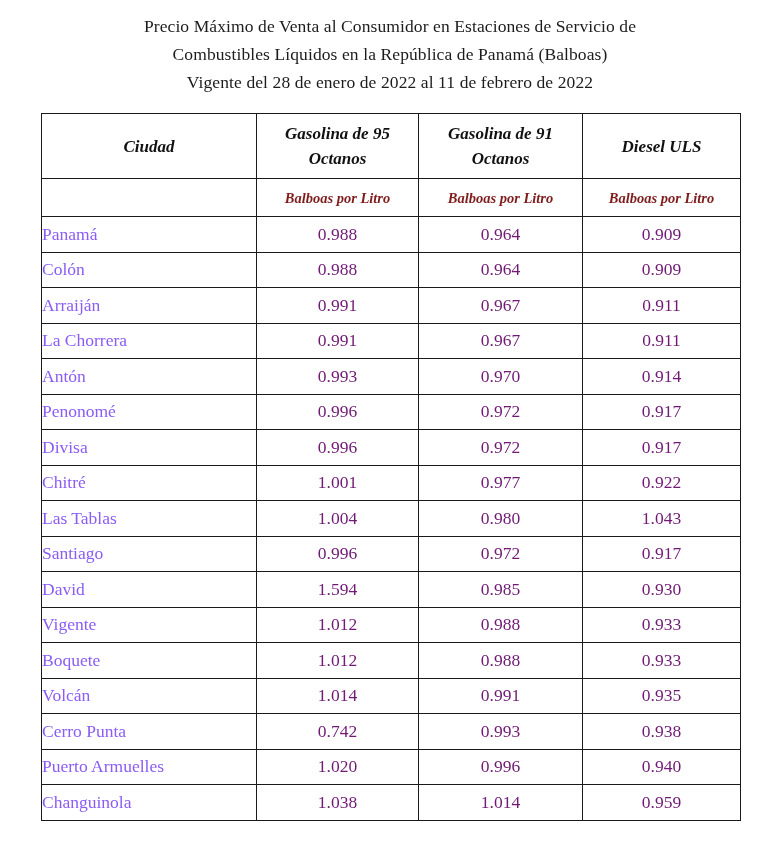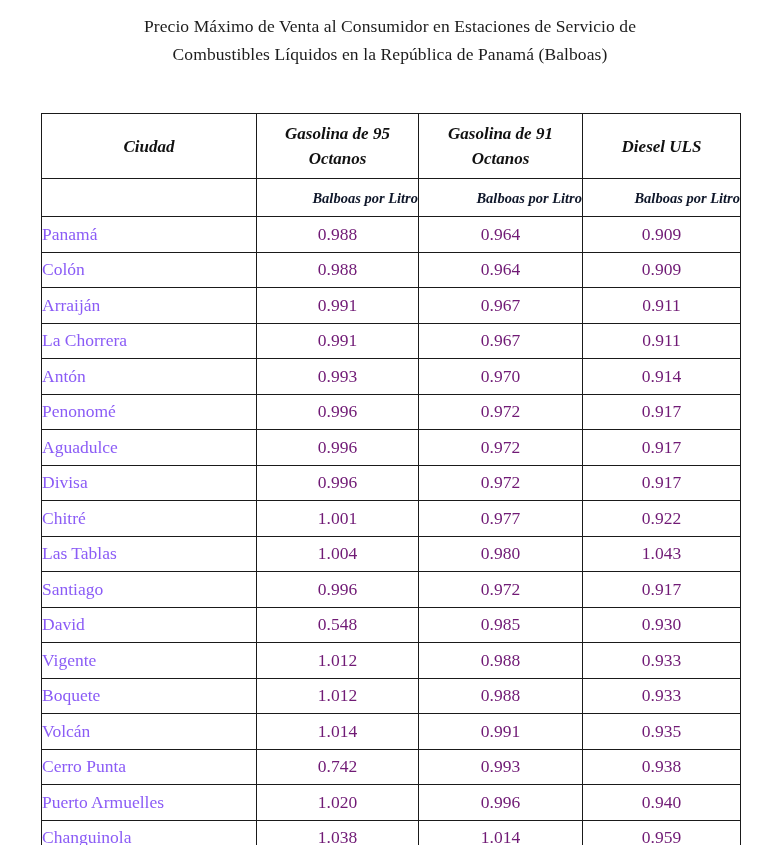--- a/index.html
+++ b/index.html
@@ -65,26 +65,26 @@
     height: 64px;
     text-align: center;
     font-style: italic;
     font-weight: bold;
     font-size: 17px;
     line-height: 25px;
     color: #111111;
   }
   .hdr-sub {
     height: 37px;
-    text-align: right;
+    text-align: center;
     font-style: italic;
     font-weight: bold;
     font-size: 14.5px;
     line-height: 18px;
-    color: #0f172a;
+    color: #7f1d1d;
     margin-top: 31px;
   }
   .hdr-sub.blank-cell {
     font-size: 0;
   }
 
   .data-row td {
     height: 34.5px;
   }
   .cell-city {
@@ -103,20 +103,21 @@
   }
 </style>
 </head>
 <body>
 
 <div class="page">
 
   <div class="title-block">
     <div class="title-line">Precio Máximo de Venta al Consumidor en Estaciones de Servicio de</div>
     <div class="title-line">Combustibles Líquidos en la República de Panamá (Balboas)</div>
+    <div class="title-line">Vigente del 28 de enero de 2022 al 11 de febrero de 2022</div>
   </div>
 
   <table class="price-table">
     <colgroup>
       <col class="col-city">
       <col class="col-g95">
       <col class="col-g91">
       <col class="col-diesel">
     </colgroup>
     <thead>
@@ -164,26 +165,20 @@
           <td class="cell-num">0.970</td>
           <td class="cell-num">0.914</td>
         </tr>
         <tr class="data-row">
           <td class="cell-city">Penonomé</td>
           <td class="cell-num">0.996</td>
           <td class="cell-num">0.972</td>
           <td class="cell-num">0.917</td>
         </tr>
         <tr class="data-row">
-          <td class="cell-city">Aguadulce</td>
-          <td class="cell-num">0.996</td>
-          <td class="cell-num">0.972</td>
-          <td class="cell-num">0.917</td>
-        </tr>
-        <tr class="data-row">
           <td class="cell-city">Divisa</td>
           <td class="cell-num">0.996</td>
           <td class="cell-num">0.972</td>
           <td class="cell-num">0.917</td>
         </tr>
         <tr class="data-row">
           <td class="cell-city">Chitré</td>
           <td class="cell-num">1.001</td>
           <td class="cell-num">0.977</td>
           <td class="cell-num">0.922</td>
@@ -195,21 +190,21 @@
           <td class="cell-num">1.043</td>
         </tr>
         <tr class="data-row">
           <td class="cell-city">Santiago</td>
           <td class="cell-num">0.996</td>
           <td class="cell-num">0.972</td>
           <td class="cell-num">0.917</td>
         </tr>
         <tr class="data-row">
           <td class="cell-city">David</td>
-          <td class="cell-num">0.548</td>
+          <td class="cell-num">1.594</td>
           <td class="cell-num">0.985</td>
           <td class="cell-num">0.930</td>
         </tr>
         <tr class="data-row">
           <td class="cell-city">Vigente</td>
           <td class="cell-num">1.012</td>
           <td class="cell-num">0.988</td>
           <td class="cell-num">0.933</td>
         </tr>
         <tr class="data-row">

